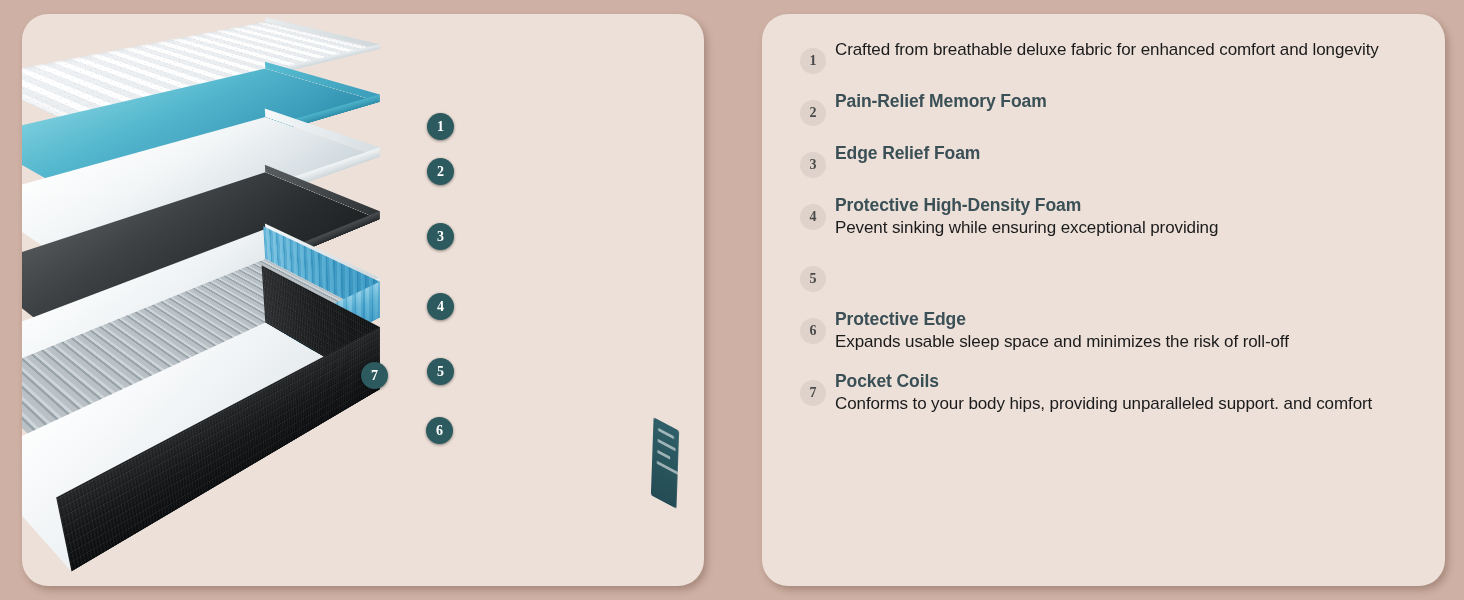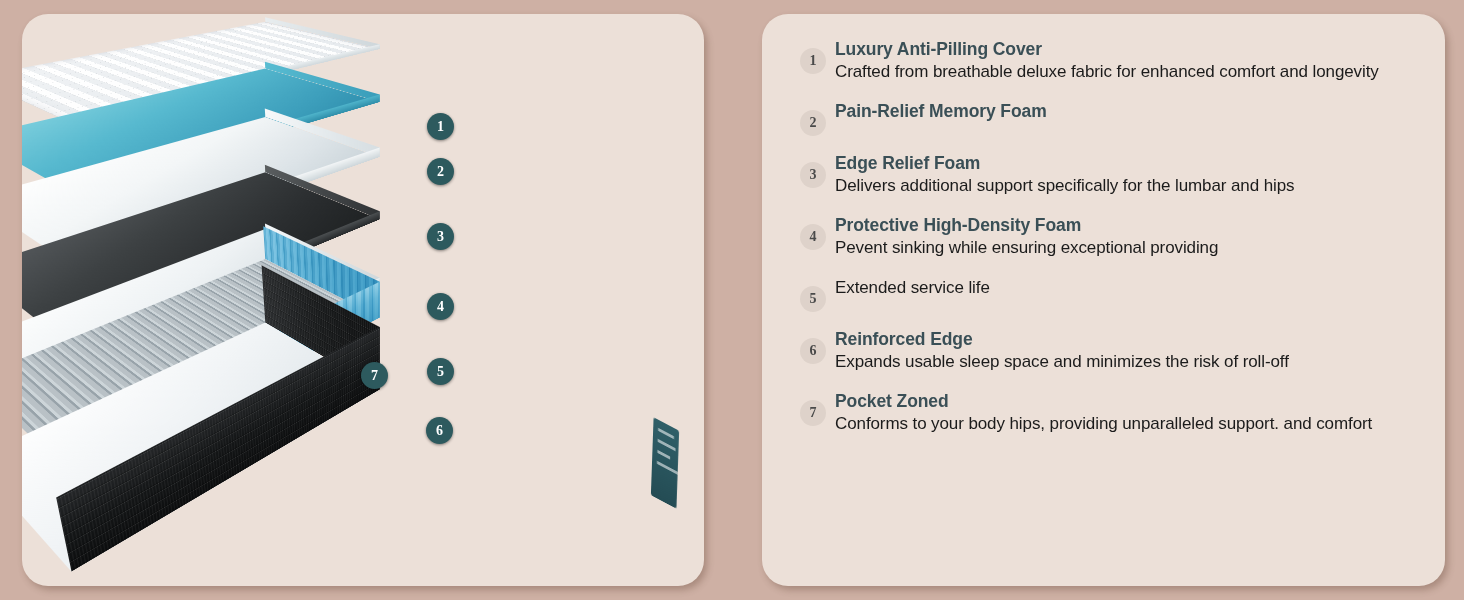--- a/index.html
+++ b/index.html
@@ -313,67 +313,64 @@
       <div class="badge-d" style="left:339px; top:348px;">7</div>
     </div>
   </div>
 
   <div class="panel panel-right">
     <div class="features">
 
       <div class="feature">
         <div class="badge-l">1</div>
         <div class="ftext">
-          <div class="ftitle">Luxury Anti-Pilling Cover</div>
           <div class="fdesc">Crafted from breathable deluxe fabric for enhanced comfort and longevity</div>
         </div>
       </div>
 
       <div class="feature">
         <div class="badge-l">2</div>
         <div class="ftext">
           <div class="ftitle">Pain-Relief Memory Foam</div>
         </div>
       </div>
 
       <div class="feature">
         <div class="badge-l">3</div>
         <div class="ftext">
           <div class="ftitle">Edge Relief Foam</div>
-          <div class="fdesc">Delivers additional support specifically for the lumbar and hips</div>
         </div>
       </div>
 
       <div class="feature">
         <div class="badge-l">4</div>
         <div class="ftext">
           <div class="ftitle">Protective High-Density Foam</div>
           <div class="fdesc">Pevent sinking while ensuring exceptional providing</div>
         </div>
       </div>
 
       <div class="feature">
         <div class="badge-l">5</div>
         <div class="ftext">
-          <div class="fdesc">Extended service life</div>
         </div>
       </div>
 
       <div class="feature">
         <div class="badge-l">6</div>
         <div class="ftext">
-          <div class="ftitle">Reinforced Edge</div>
+          <div class="ftitle">Protective Edge</div>
           <div class="fdesc">Expands usable sleep space and minimizes the risk of roll-off</div>
         </div>
       </div>
 
       <div class="feature">
         <div class="badge-l">7</div>
         <div class="ftext">
-          <div class="ftitle">Pocket Zoned</div>
+          <div class="ftitle">Pocket Coils</div>
           <div class="fdesc">Conforms to your body hips, providing unparalleled support. and comfort</div>
         </div>
       </div>
 
     </div>
   </div>
 
 </div>
 
 </body></html>

